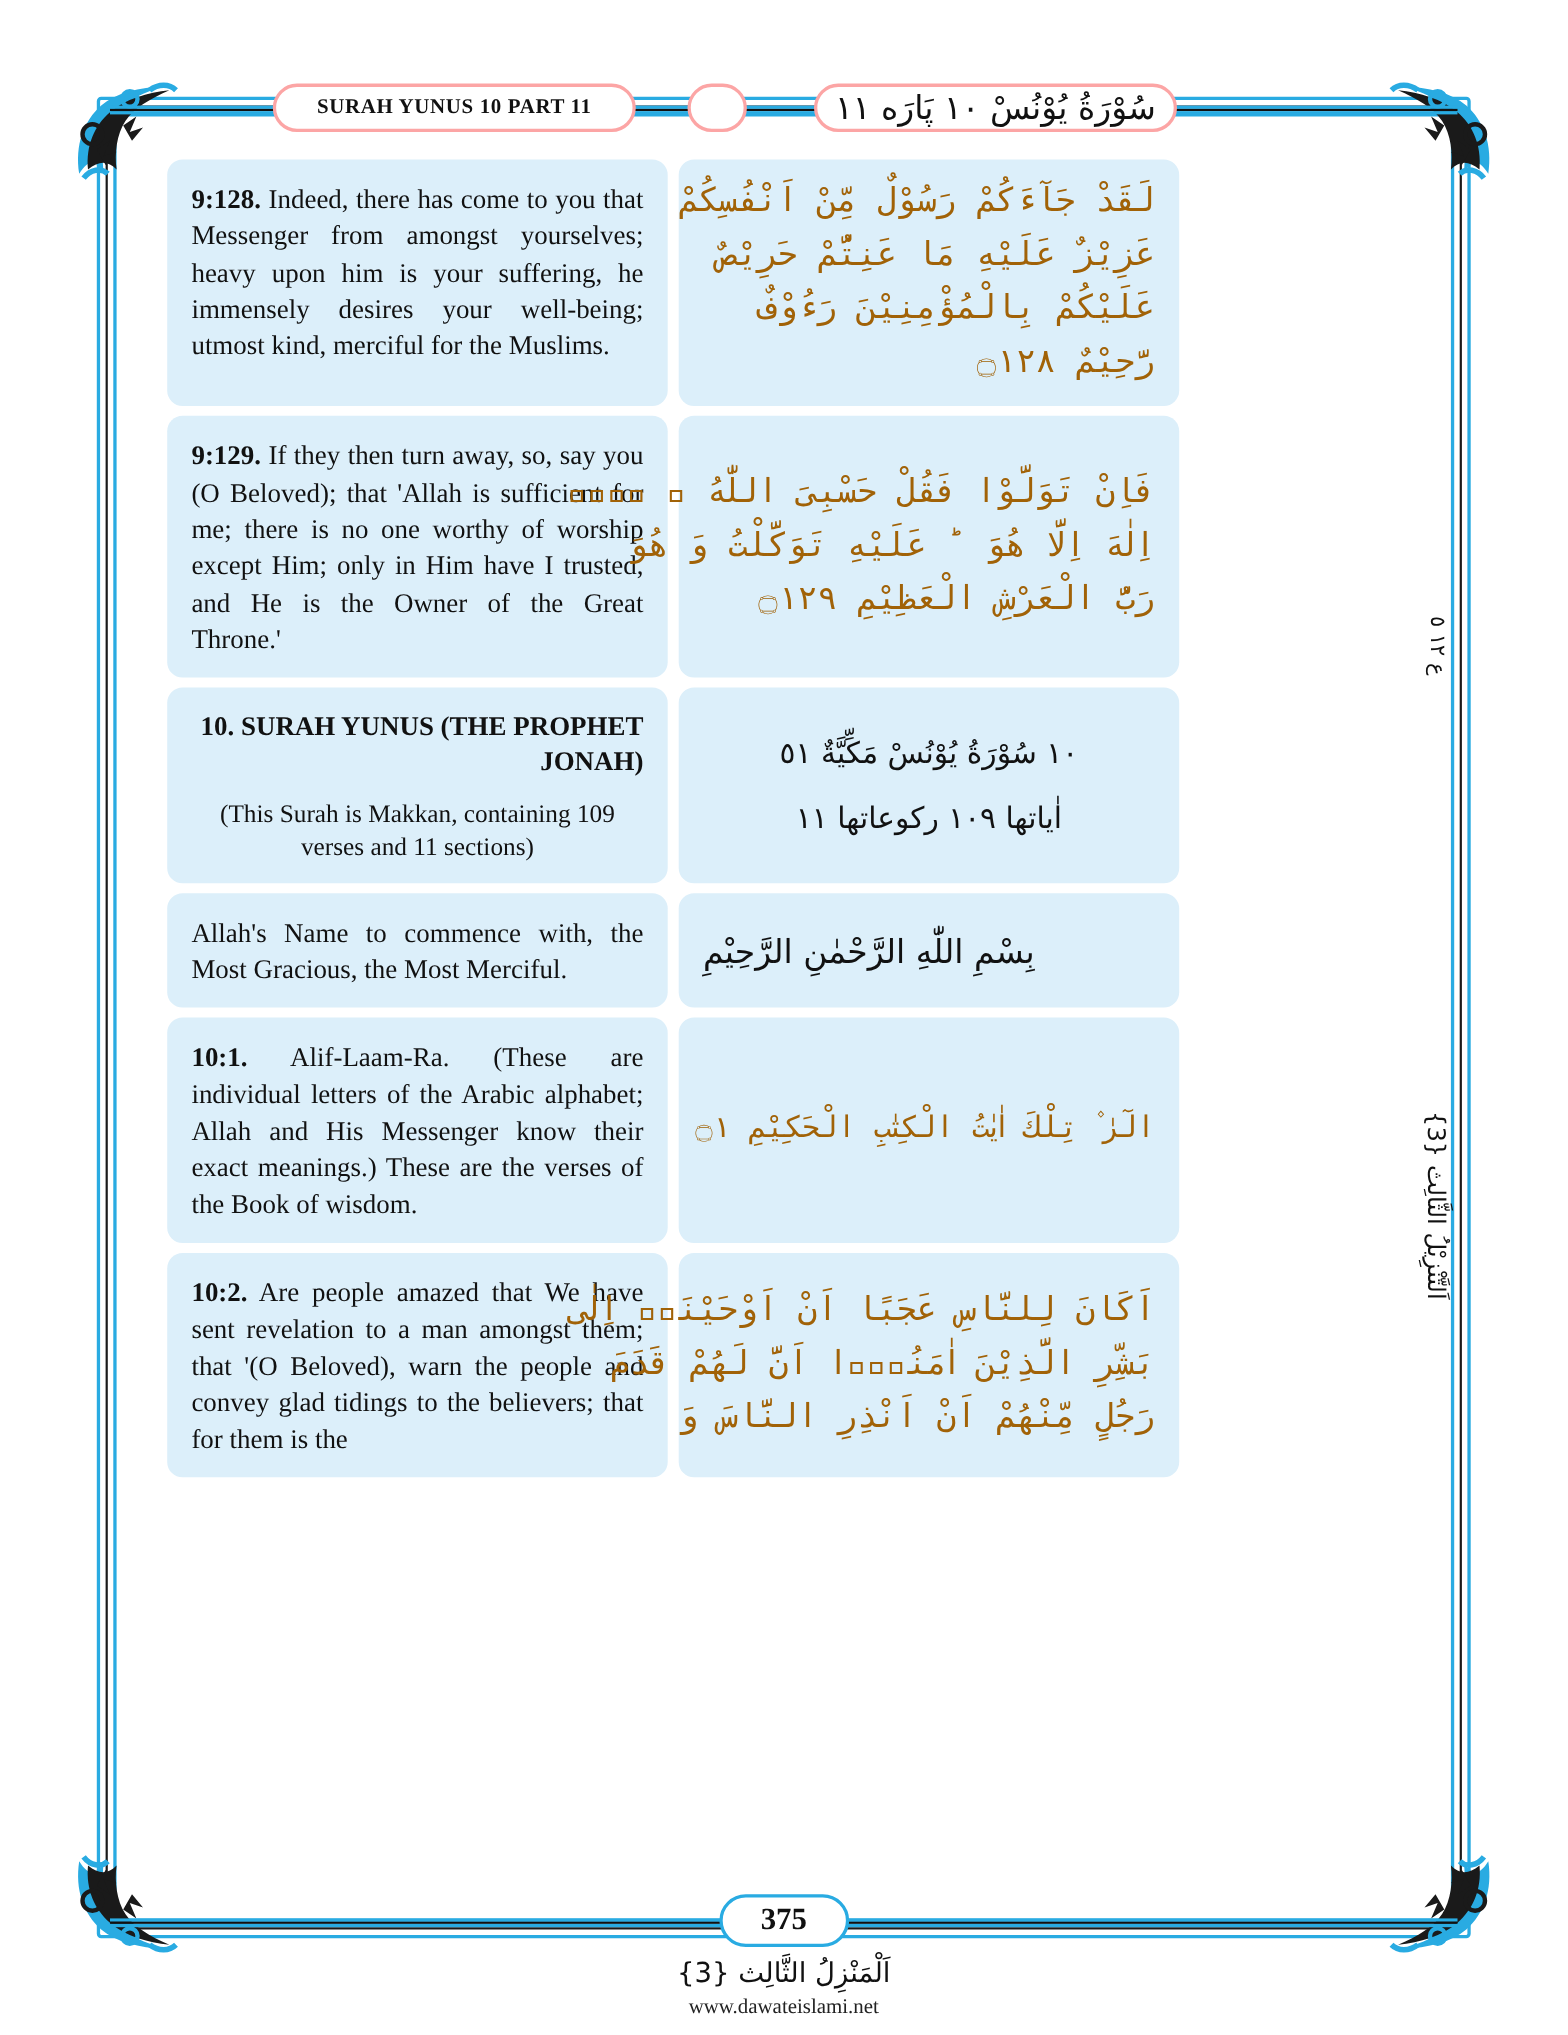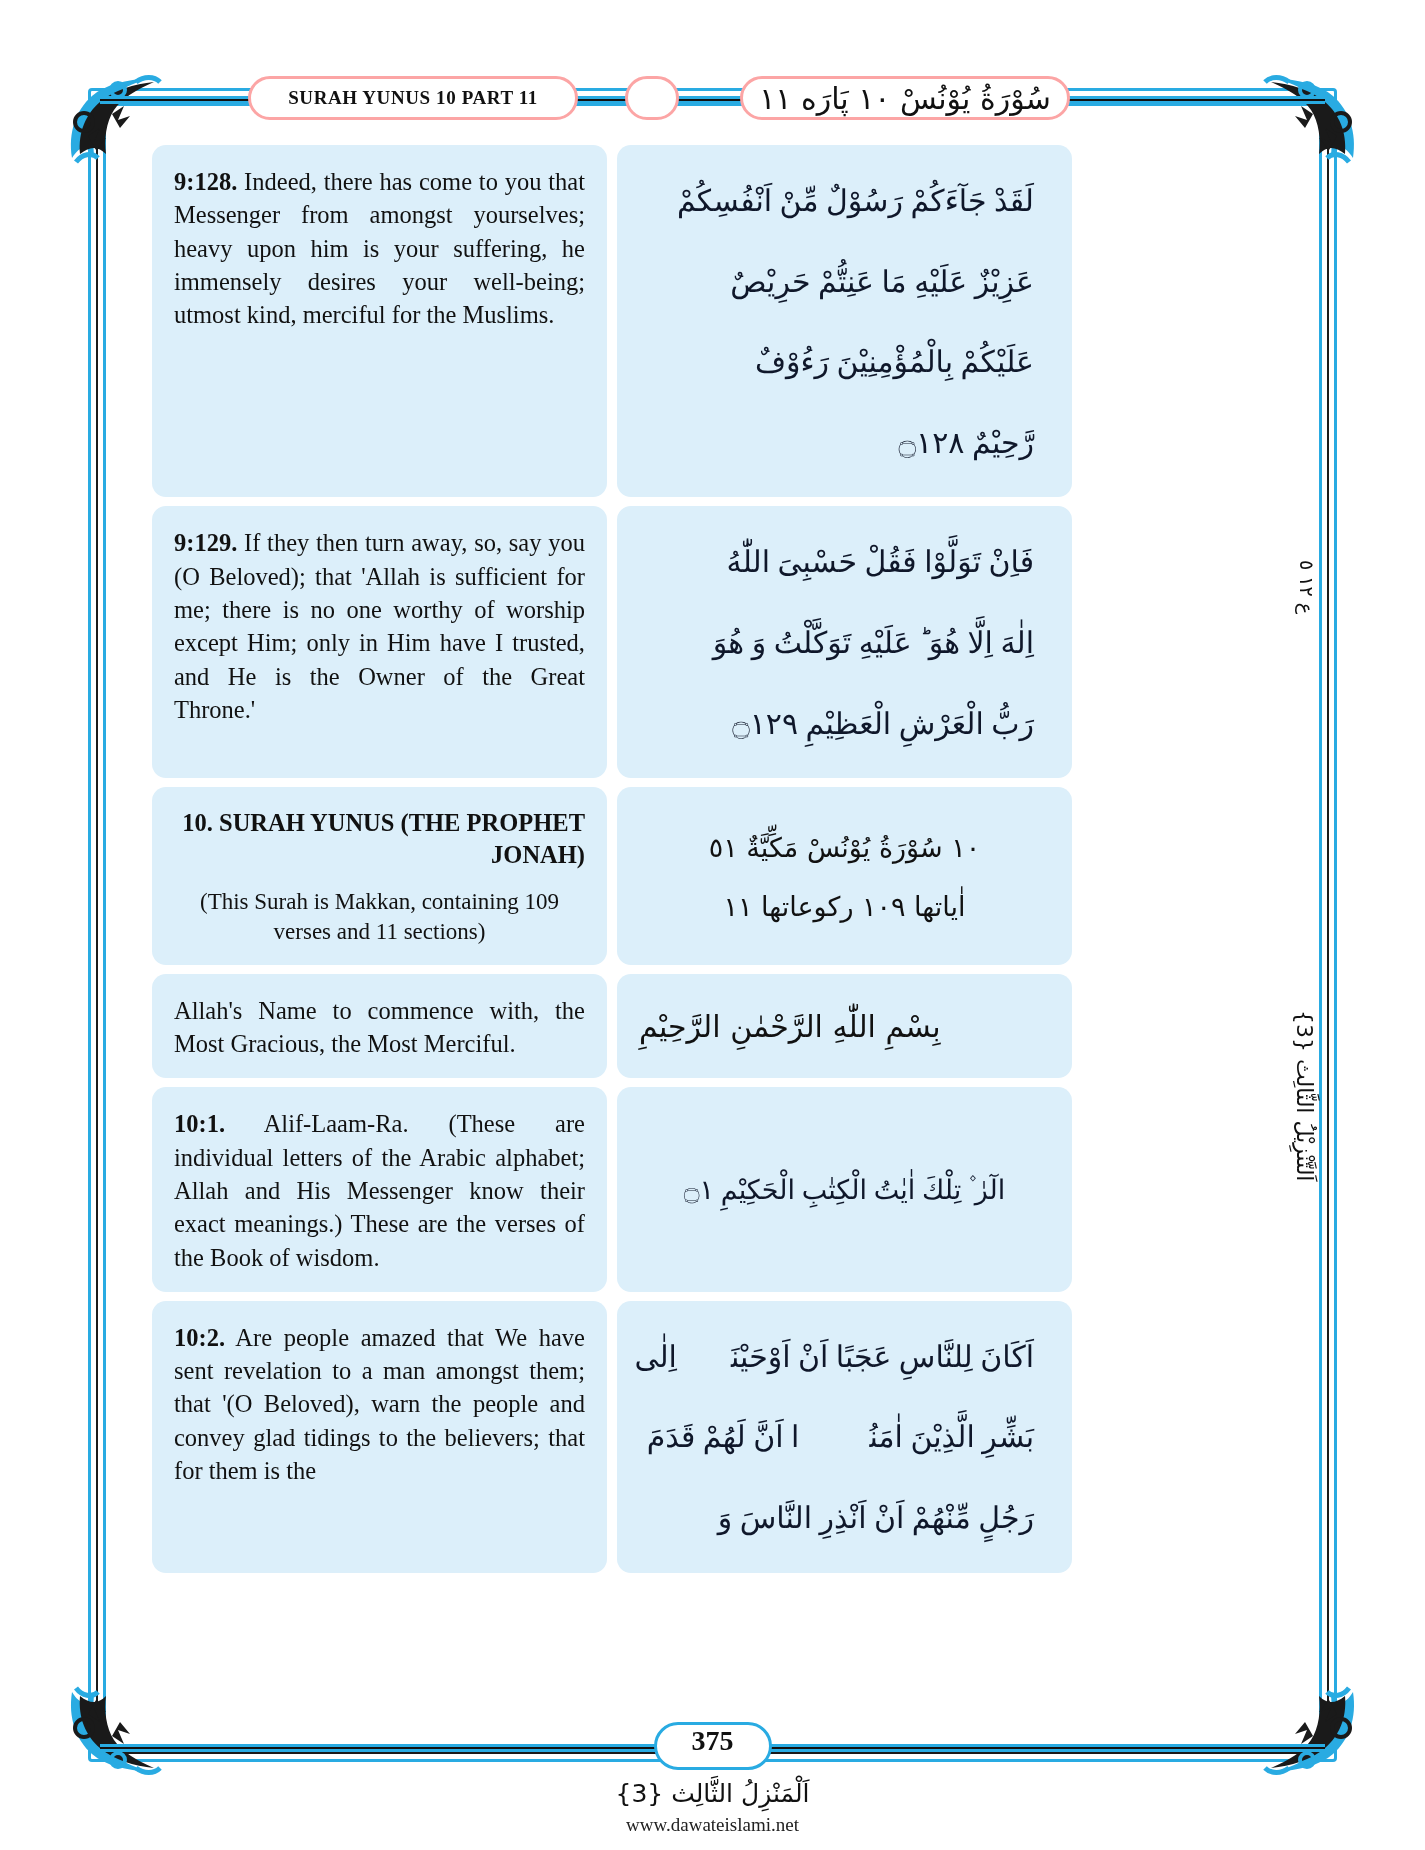--- a/index.html
+++ b/index.html
@@ -165,27 +165,27 @@
     text-align: justify;
     text-align-last: left;
     margin: 0;
     hyphens: none;
   }
   .trans .vnum {
     font-weight: bold;
   }
 
   .arabic {
-    font-family: Liberation Serif, serif;
+    font-family: Liberation Mono, monospace;
     direction: rtl;
     text-align: right;
-    color: #0f172a;
+    color: #a16207;
     font-size: 30px;
     line-height: 1.62;
-    margin: 16px;
+    margin: 0;
     white-space: nowrap;
   }
   .arabic.center { text-align: center; }
   .arabic.sm { font-size: 27px; line-height: 1.7; }
 
   
   .surah-title-en {
     font-family: Liberation Serif, serif;
     font-weight: bold;
     font-size: 24.5px;
@@ -269,21 +269,21 @@
     position: absolute;
     left: 50%;
     transform: translateX(-50%);
     top: 0;
     width: 118px;
     height: 48px;
     background: #fff;
     border: 3px solid #29ABE2;
     border-radius: 26px;
     display: flex;
-    align-items: flex-start;
+    align-items: center;
     justify-content: center;
     box-sizing: border-box;
   }
   .pill-page .txt {
     font-family: "Liberation Serif", serif;
     font-size: 28px;
     font-weight: bold;
     color: #111;
   }
 

